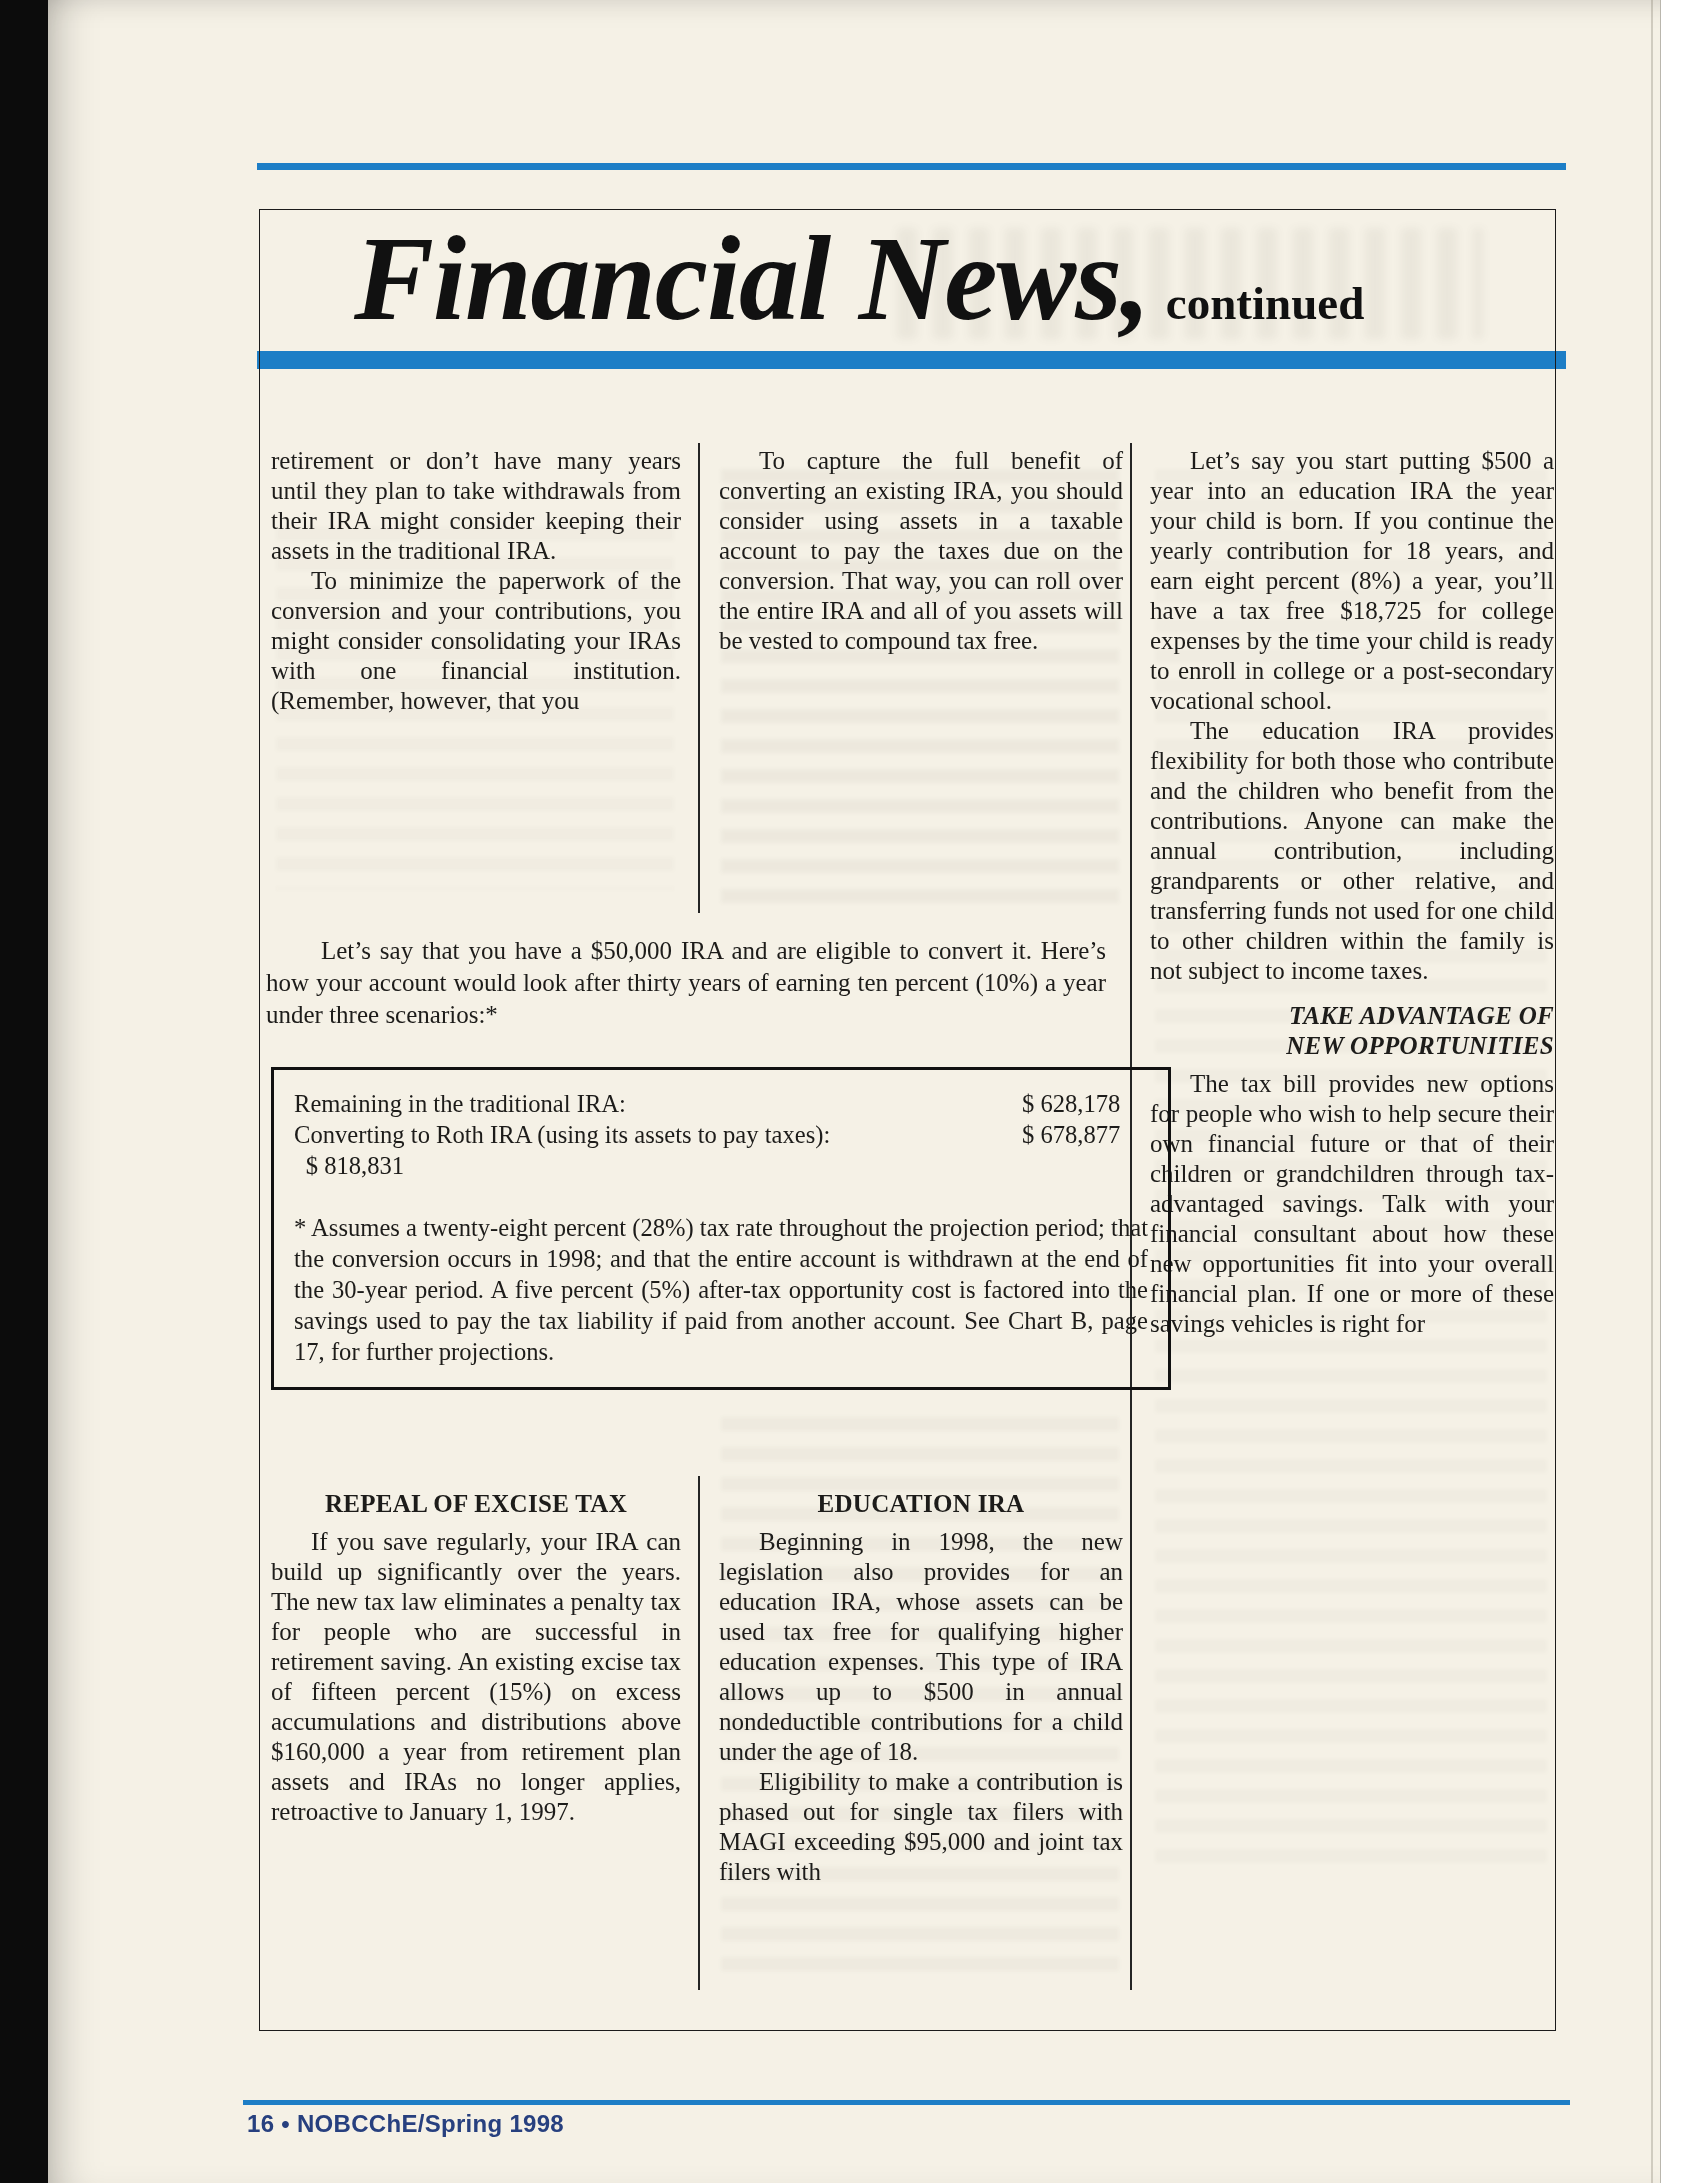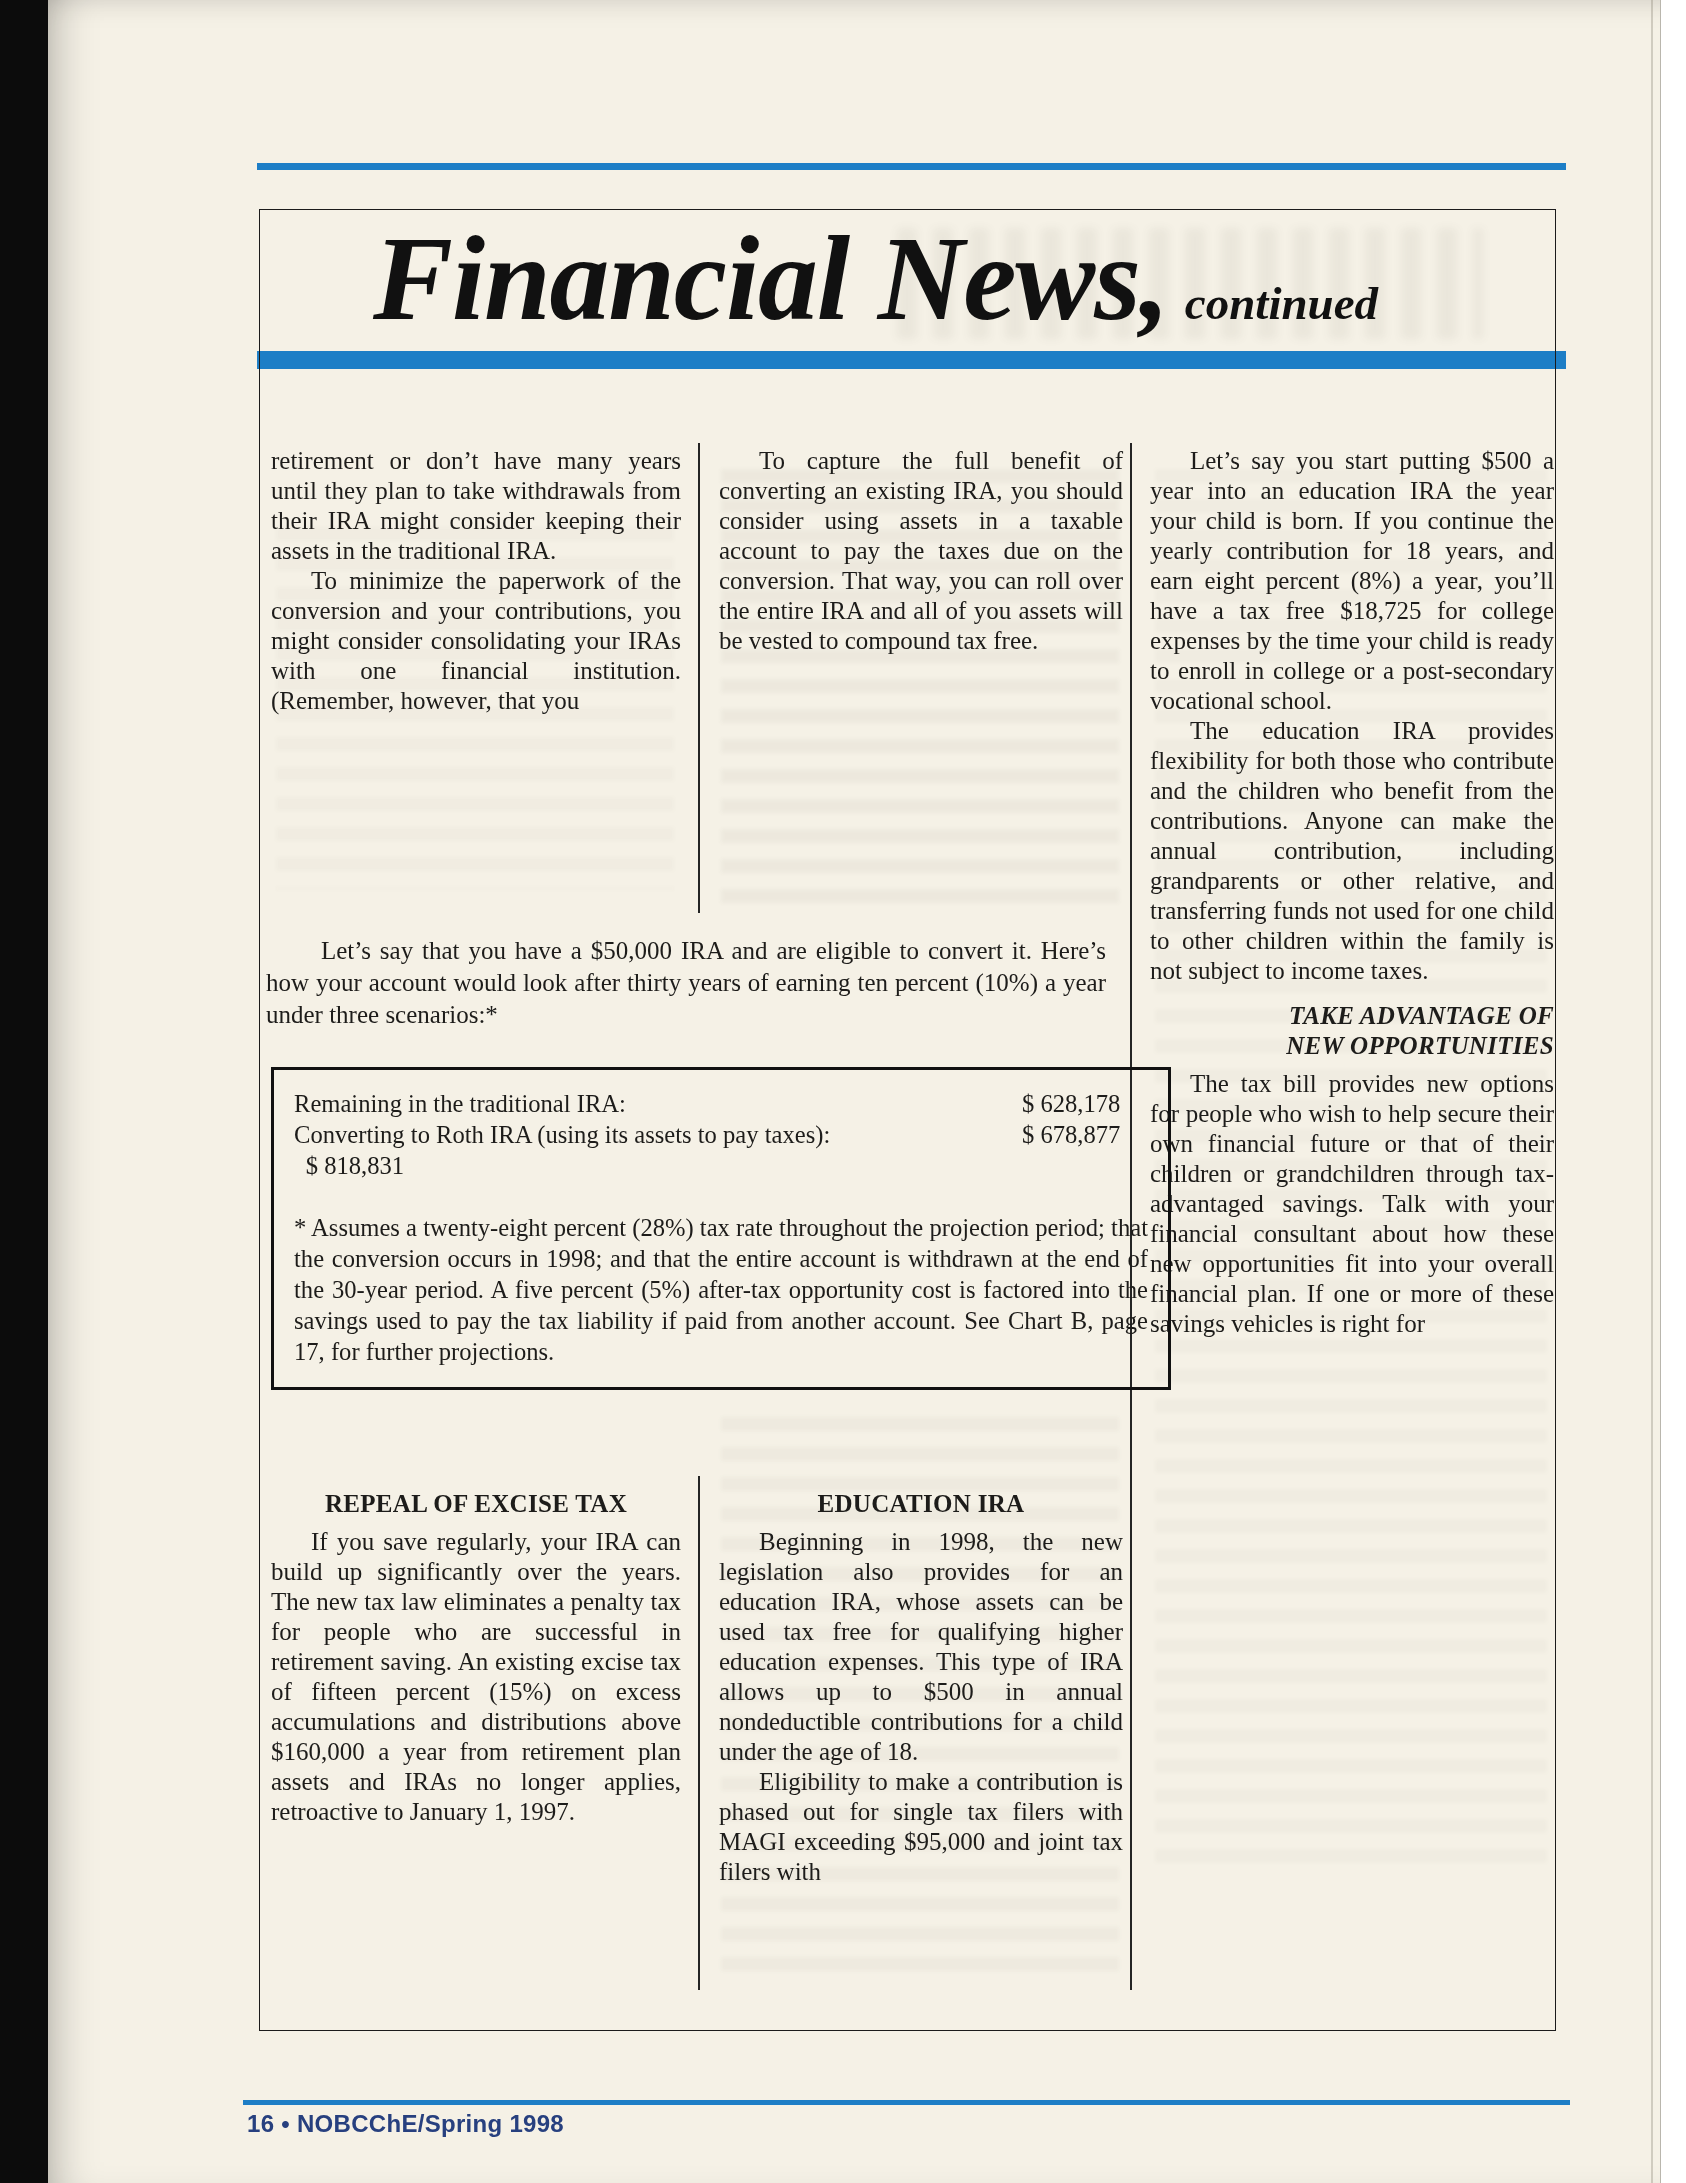--- a/index.html
+++ b/index.html
@@ -14,25 +14,25 @@
   .crease{position:absolute;right:34px;top:0;bottom:0;width:1.8px;background:rgba(140,135,120,.35);}
 
   .rule{position:absolute;background:var(--accent,#1d7ec6);}
   .top-rule{left:209px;top:163px;width:1309px;height:7px;}
   .masthead-bar{left:209px;top:351px;width:1309px;height:17.6px;}
   .footer-rule{left:195px;top:2100px;width:1327px;height:5.3px;}
 
   .frame{position:absolute;left:211px;top:209px;width:1297px;height:1822px;
          border:1.8px solid #1b1b1b;box-sizing:border-box;}
 
-  .masthead{position:absolute;left:225px;top:216px;width:1297px;height:135px;
+  .masthead{position:absolute;left:206px;top:216px;width:1297px;height:135px;
             display:flex;align-items:baseline;padding-left:100px;box-sizing:border-box;}
   .masthead h1{margin:0;font-size:120px;line-height:126px;font-style:italic;font-weight:bold;
                letter-spacing:-1.2px;color:#111;}
-  .masthead .continued{font-size:47px;font-style:italic;font-weight:bold;margin-left:16.4px;color:#111;}
+  .masthead .continued{font-size:47px;font-weight:bold;margin-left:16.4px;color:#111;}
 
   .divider{position:absolute;width:1.8px;background:#242424;}
   .div1a{left:650px;top:443px;height:470px;}
   .div1b{left:650px;top:1476px;height:514px;}
   .div2{left:1082px;top:443px;height:1547px;}
 
   .col{position:absolute;font-size:25px;line-height:30px;text-align:justify;}
   .col p{margin:0;}
   .col p.ind{text-indent:1.6em;}
   .col1-top{left:223px;top:446px;width:410px;}

